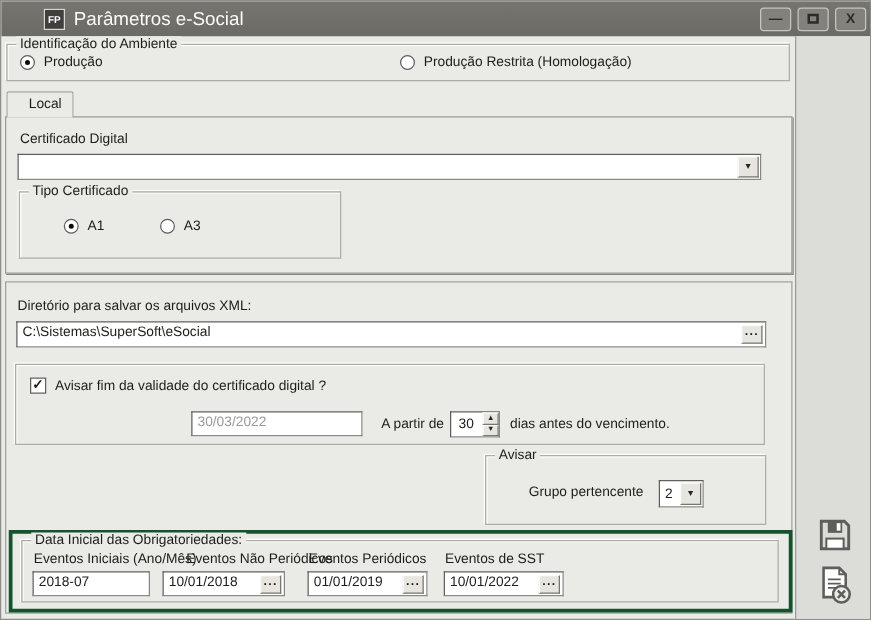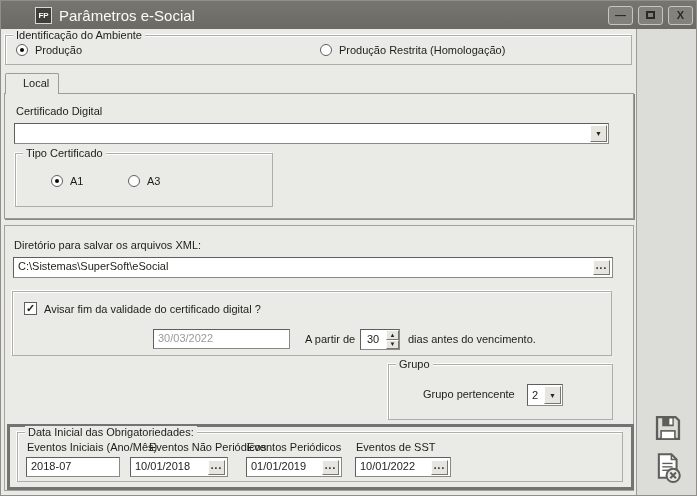--- a/index.html
+++ b/index.html
@@ -55,21 +55,21 @@
   .spin .num { position:absolute; left:0; right:14px; top:3px; text-align:center; }
   .spin .arrows { position:absolute; right:0; top:0; bottom:0; width:13px; display:flex; flex-direction:column; }
   .spin .arrows span { flex:1; font-size:6px; line-height:1; display:flex; align-items:center; justify-content:center;
                        background:#e6e5e0; border:1px solid; border-color:#fcfcfa #77766f #77766f #fcfcfa; color:#262522; }
 
   
   .mask { font-family:"Liberation Mono", monospace; font-size:12px; letter-spacing:0; }
   .caret { display:inline-block; width:7px; height:14px; background:#1773cf; vertical-align:-3px; color:#fff; overflow:hidden; }
 
   
-  .redbox { position:absolute; left:2px; top:198px; width:627px; height:66px; border:3px solid #737373; }
+  .redbox { position:absolute; left:2px; top:198px; width:627px; height:66px; border:3px solid #14532d; }
 
   
   .side { position:absolute; left:635px; top:28px; width:62px; height:468px; background:#dcdcd8; border-left:1px solid #9c9b96; }
   .sbtn { position:absolute; left:14px; width:34px; height:34px; display:flex; align-items:center; justify-content:center; cursor:default; }
 </style>
 </head>
 <body>
 
 <div class="win">
 
@@ -143,21 +143,21 @@
         <span class="arrows">
           <span>▲</span>
           <span>▼</span>
         </span>
       </div>
       <span class="lbl" style="left:395px; top:41px;">dias antes do vencimento.</span>
     </div>
 
 
     <div class="group" style="left:383px; top:138px; width:225px; height:56px;">
-      <span class="glabel">Grupo</span>
+      <span class="glabel">Avisar</span>
       <span class="lbl" style="left:34px; top:23px;">Grupo pertencente</span>
       <div class="combo" style="left:138px; top:19px; width:36px; height:22px;">
         <span class="val" style="top:4px;">2</span>
         <div class="drop btn3d">▼</div>
       </div>
     </div>
 
     <div class="redbox">
       <div class="group" style="left:7px; top:5px; width:606px; height:50px;">
         <span class="glabel">Data Inicial das Obrigatoriedades:</span>

